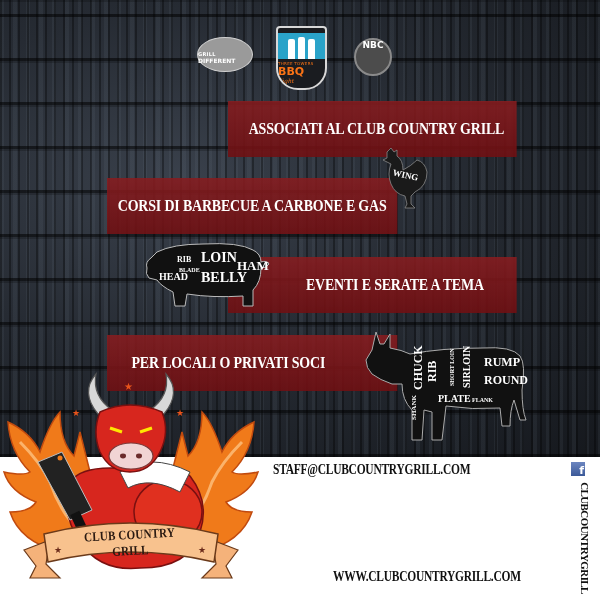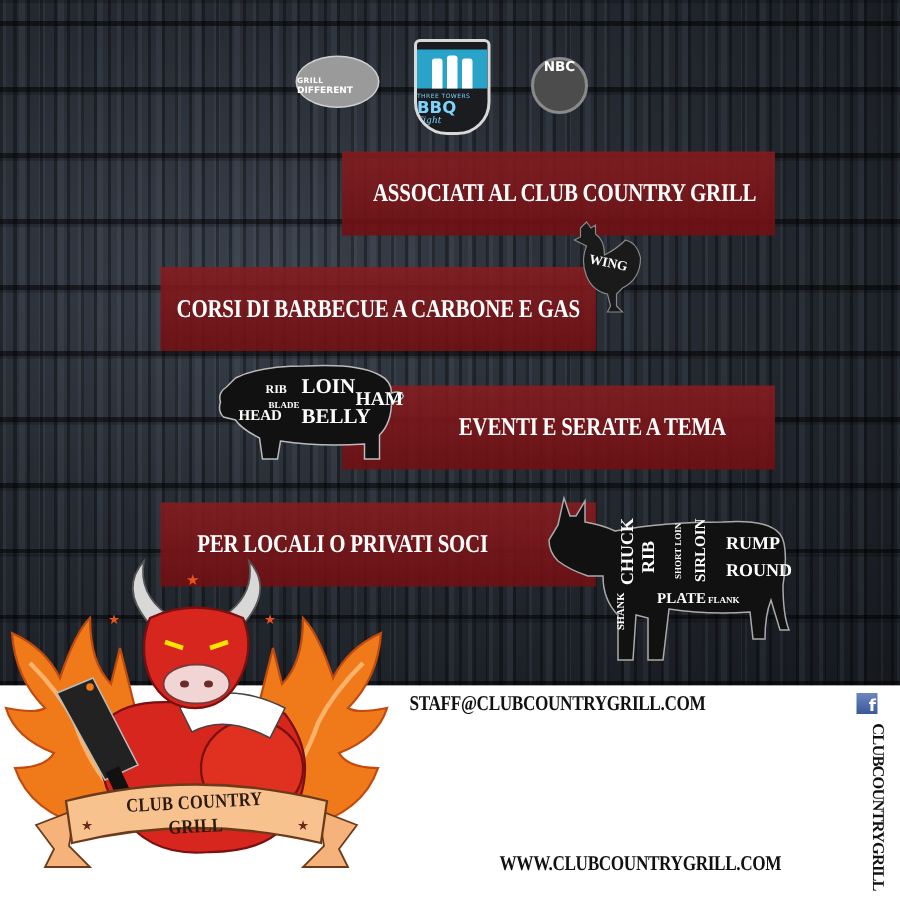--- a/index.html
+++ b/index.html
@@ -27,21 +27,21 @@
     .logo-grill {
       left: 197px; top: 37px; width: 54px; height: 33px; border-radius: 50%;
       background: #9a9a9a; border: 1px solid #cfcfcf; flex-direction: column; color: #fff;
       font-family: "DejaVu Sans", sans-serif; font-weight: bold;
     }
     .logo-grill .l1 { font-size: 5px; letter-spacing: 0.3px; line-height: 6px; margin-top: 6px;}
     .logo-grill .l2 { font-size: 6px; line-height: 7px; }
     .logo-bbq {
       left: 276px; top: 26px; width: 47px; height: 60px;
       background: #1a1c20; border: 2px solid #d8d8d8;
-      border-radius: 4px 4px 22px 22px; flex-direction: column; overflow: hidden; color: #7dd3fc;
+      border-radius: 4px 4px 22px 22px; flex-direction: column; overflow: hidden; color: #f97316;
     }
     .logo-bbq .top { width: 100%; height: 26px; background: #2aa3c9; display: flex; justify-content: center; align-items: flex-end; gap: 3px; }
     .logo-bbq .tower { width: 7px; height: 20px; background: #fff; border-radius: 2px 2px 0 0; }
     .logo-bbq .tower.mid { height: 22px; }
     .logo-bbq .l1 { font-family: "DejaVu Sans", sans-serif; font-size: 4px; margin-top: 2px; letter-spacing: 0.3px;}
     .logo-bbq .l2 { font-family: "DejaVu Sans", sans-serif; font-weight: bold; font-size: 11px; line-height: 11px;}
     .logo-bbq .l3 { font-size: 6px; font-style: italic; line-height: 7px;}
     .logo-nbc {
       left: 354px; top: 38px; width: 34px; height: 34px; border-radius: 50%;
       background: #4c4c4c; border: 2px solid #8a8a8a; color: #fff;

